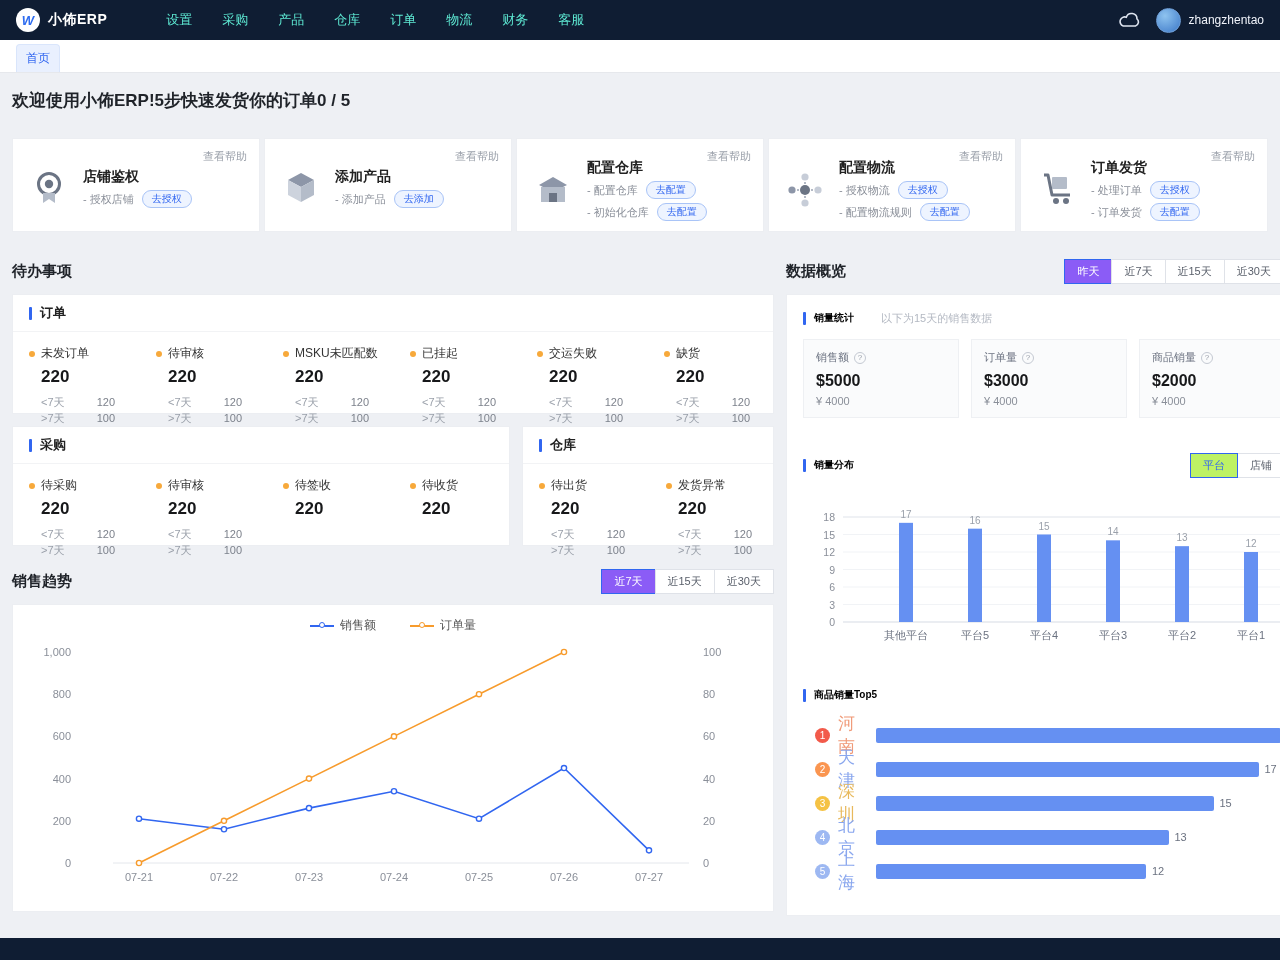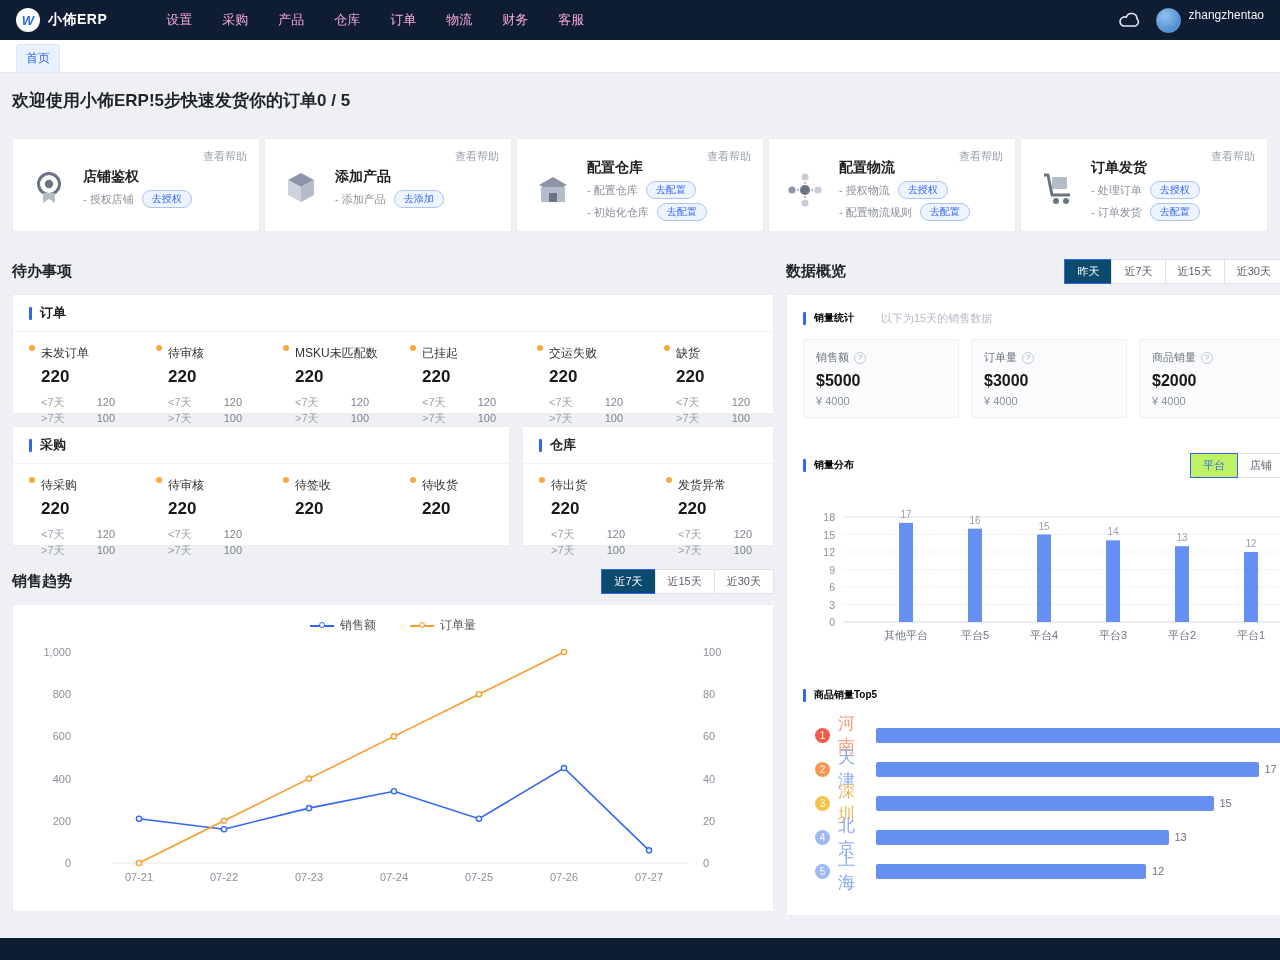--- a/index.html
+++ b/index.html
@@ -4,24 +4,24 @@
 <style>
   *{margin:0;padding:0;box-sizing:border-box}
   html,body{width:1280px;height:960px;overflow:hidden}
   body{background:#eef0f4;font-family:"Liberation Sans","DejaVu Sans",sans-serif;font-size:12px;color:#333}
   
   .navbar{height:40px;background:#0f1d33;display:flex;align-items:center;padding:0 16px;color:#fff}
   .brand{display:flex;align-items:center;gap:8px}
   .logo{width:24px;height:24px;border-radius:50%;background:#fff;color:#2e6cf0;font-weight:bold;display:flex;align-items:center;justify-content:center;font-size:13px;font-style:italic}
   .brand-name{font-size:14px;font-weight:bold;letter-spacing:.5px}
   .nav-menu{display:flex;margin-left:44px;flex:1}
-  .nav-item{color:#f9a8d4;font-size:13px;padding:0 15px;line-height:40px;cursor:pointer}
+  .nav-item{color:#5eead4;font-size:13px;padding:0 15px;line-height:40px;cursor:pointer}
   .nav-right{display:flex;align-items:center;gap:14px}
   .cloud{display:flex;align-items:center;cursor:pointer}
-  .user{display:flex;align-items:flex-start;gap:8px;cursor:pointer}
+  .user{display:flex;align-items:center;gap:8px;cursor:pointer}
   .avatar{width:25px;height:25px;border-radius:50%;background:radial-gradient(circle at 35% 30%, #8ec3ef, #3c78c8);border:1px solid #6f9fd8}
   .username{font-size:12px;color:#f0f3fa}
   
   .tabbar{height:33px;background:#fff;border-bottom:1px solid #e6e8ec;display:flex;align-items:flex-end;padding:0 16px}
   .tab-home{background:#e9f0fe;color:#3166f0;font-size:12px;padding:5px 9px;border:1px solid #d9e5fb;border-bottom:none;border-radius:4px 4px 0 0;cursor:pointer}
   
   .main{padding:10px 12px 0;height:865px;overflow:hidden;position:relative}
   .welcome-title{font-size:17px;font-weight:bold;color:#1f2329;margin:6px 0 26px}
   .steps{display:flex;gap:4px}
   .step-card{flex:1;background:#fff;height:94px;position:relative;padding:10px 12px 10px 14px;border:1px solid #eceef2}
@@ -37,33 +37,33 @@
   .col-right{width:560px;flex-shrink:0}
   .sec-head{display:flex;align-items:center;margin-bottom:10px;height:26px}
   .sec-title{font-size:15px;font-weight:bold;color:#1f2329}
   .panel{background:#fff;border:1px solid #eceef2}
   .panel-head{display:flex;align-items:center;gap:8px;padding:9px 16px;border-bottom:1px solid #f2f3f5}
   .panel-title{font-weight:bold;font-size:13px;color:#222}
   .accent{width:3px;height:13px;background:#3166f0;border-radius:1px;flex-shrink:0}
   .todo-panel{height:120px}
   .panel-body{display:flex;padding:13px 16px 12px}
   .todo-item{width:127px;flex-shrink:0}
-  .todo-label{display:flex;align-items:flex-start;gap:6px;color:#333;font-size:12px;white-space:nowrap}
+  .todo-label{display:flex;align-items:center;gap:6px;color:#333;font-size:12px;white-space:nowrap}
   .dot{width:6px;height:6px;border-radius:50%;background:#f7a93b;flex-shrink:0}
   .todo-value{font-size:17px;font-weight:600;color:#17181a;margin:5px 0 7px 12px}
   .todo-sub{display:flex;justify-content:space-between;width:74px;margin-left:12px;color:#9aa0aa;font-size:11px;line-height:16px}
   .todo-sub .v{color:#7d828c}
   .todo-row{display:flex;gap:12px;margin-top:12px}
   .todo-row .p1{width:498px}
   .todo-row .p2{width:252px}
   .trend-head{margin-top:22px}
   
   .seg{display:flex;margin-left:auto}
   .seg-item{border:1px solid #dfe2e8;background:#fff;color:#595f6a;font-size:11px;padding:4px 12px;margin-left:-1px;cursor:pointer;white-space:nowrap}
-  .seg-item.active{background:#0c4a6e;border-color:#3166f0;color:#fff}
+  .seg-item.active{background:#8b5cf6;border-color:#3166f0;color:#fff}
   .seg-item.out-active{background:#bef264;border-color:#3166f0;color:#3166f0;position:relative;z-index:1}
   
   .trend-card{height:308px;position:relative}
   .legend{position:absolute;top:12px;left:0;right:0;display:flex;justify-content:center;gap:34px}
   .leg-item{display:flex;align-items:center;gap:6px;font-size:12px;color:#555;cursor:pointer}
   .leg-sample{position:relative;width:24px;height:2px;display:inline-block}
   .leg-sample i{position:absolute;left:9px;top:-3px;width:6px;height:6px;border-radius:50%;background:#fff;border:1.5px solid currentColor;display:block}
   
   .ov-card{height:622px;padding:12px 16px;border:1px solid #eceef2;background:#fff}
   .sub-head{display:flex;align-items:center;gap:8px;height:22px}

